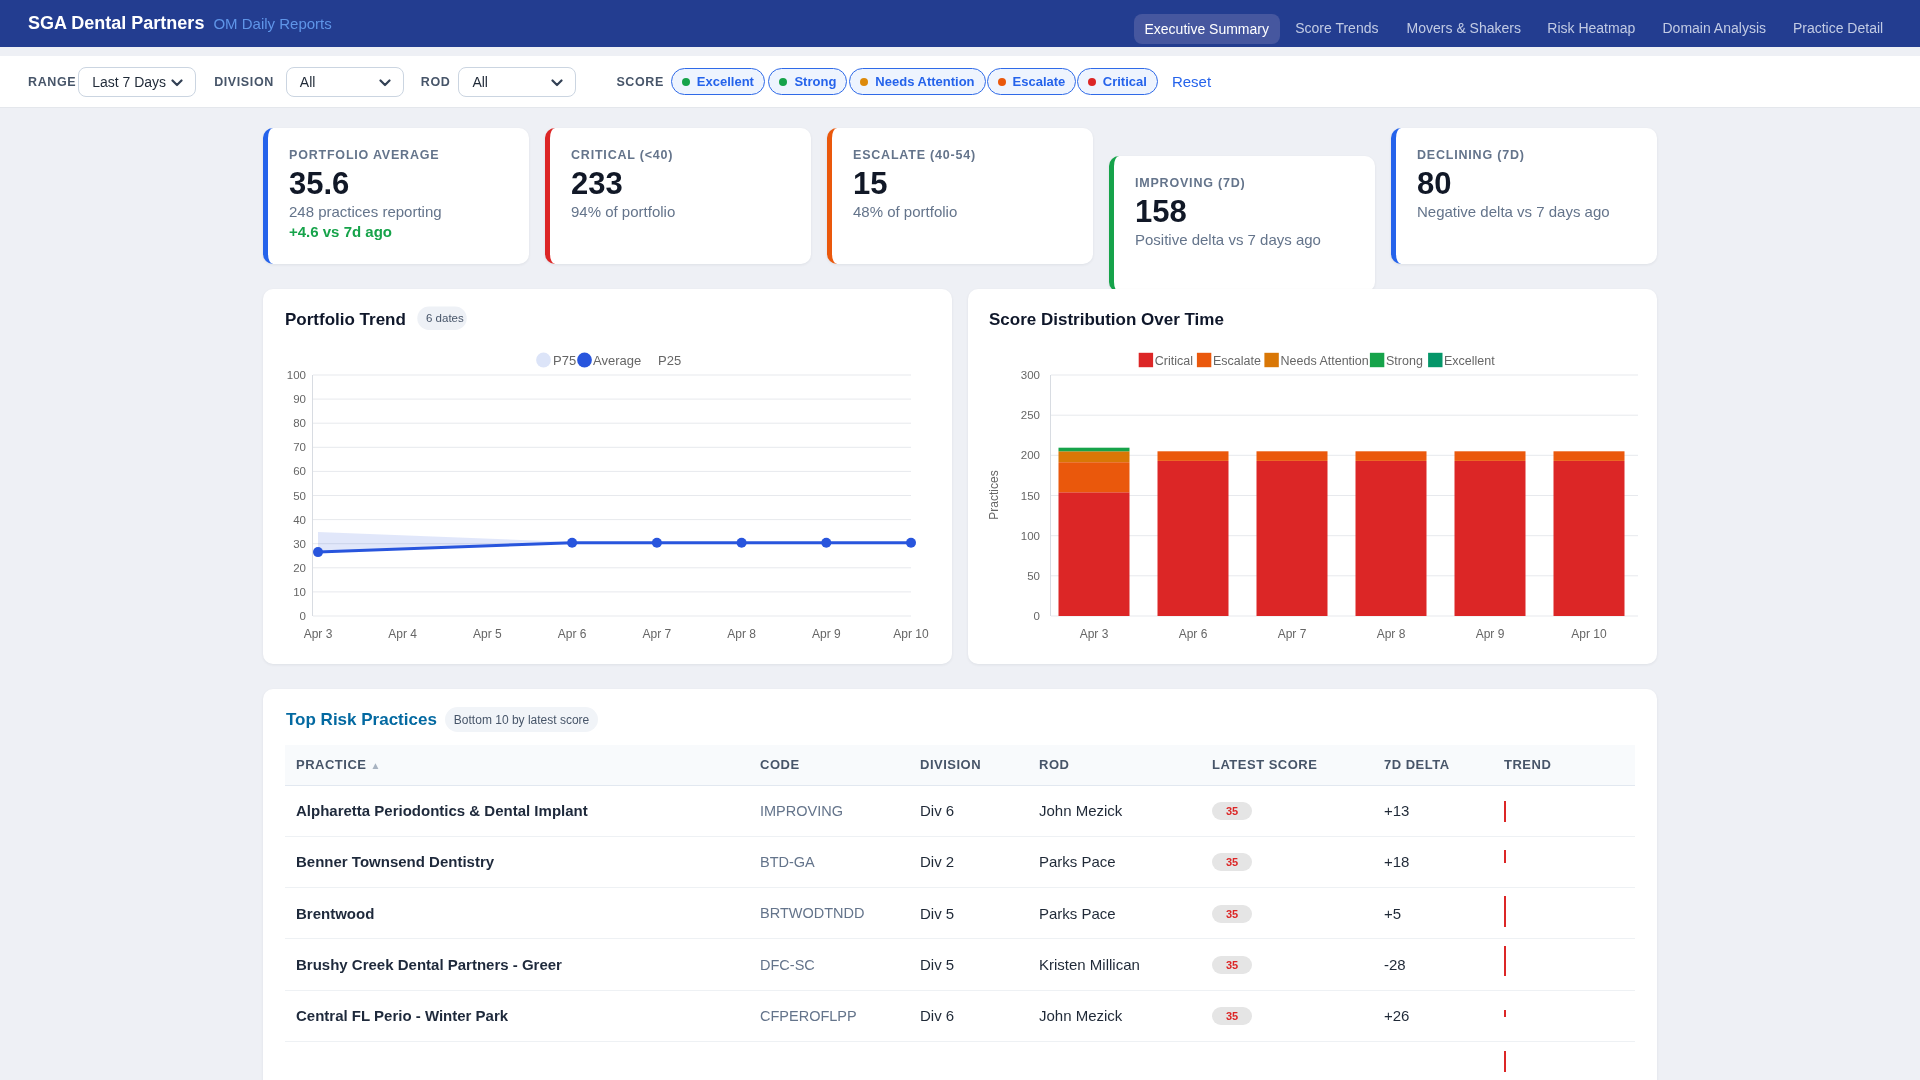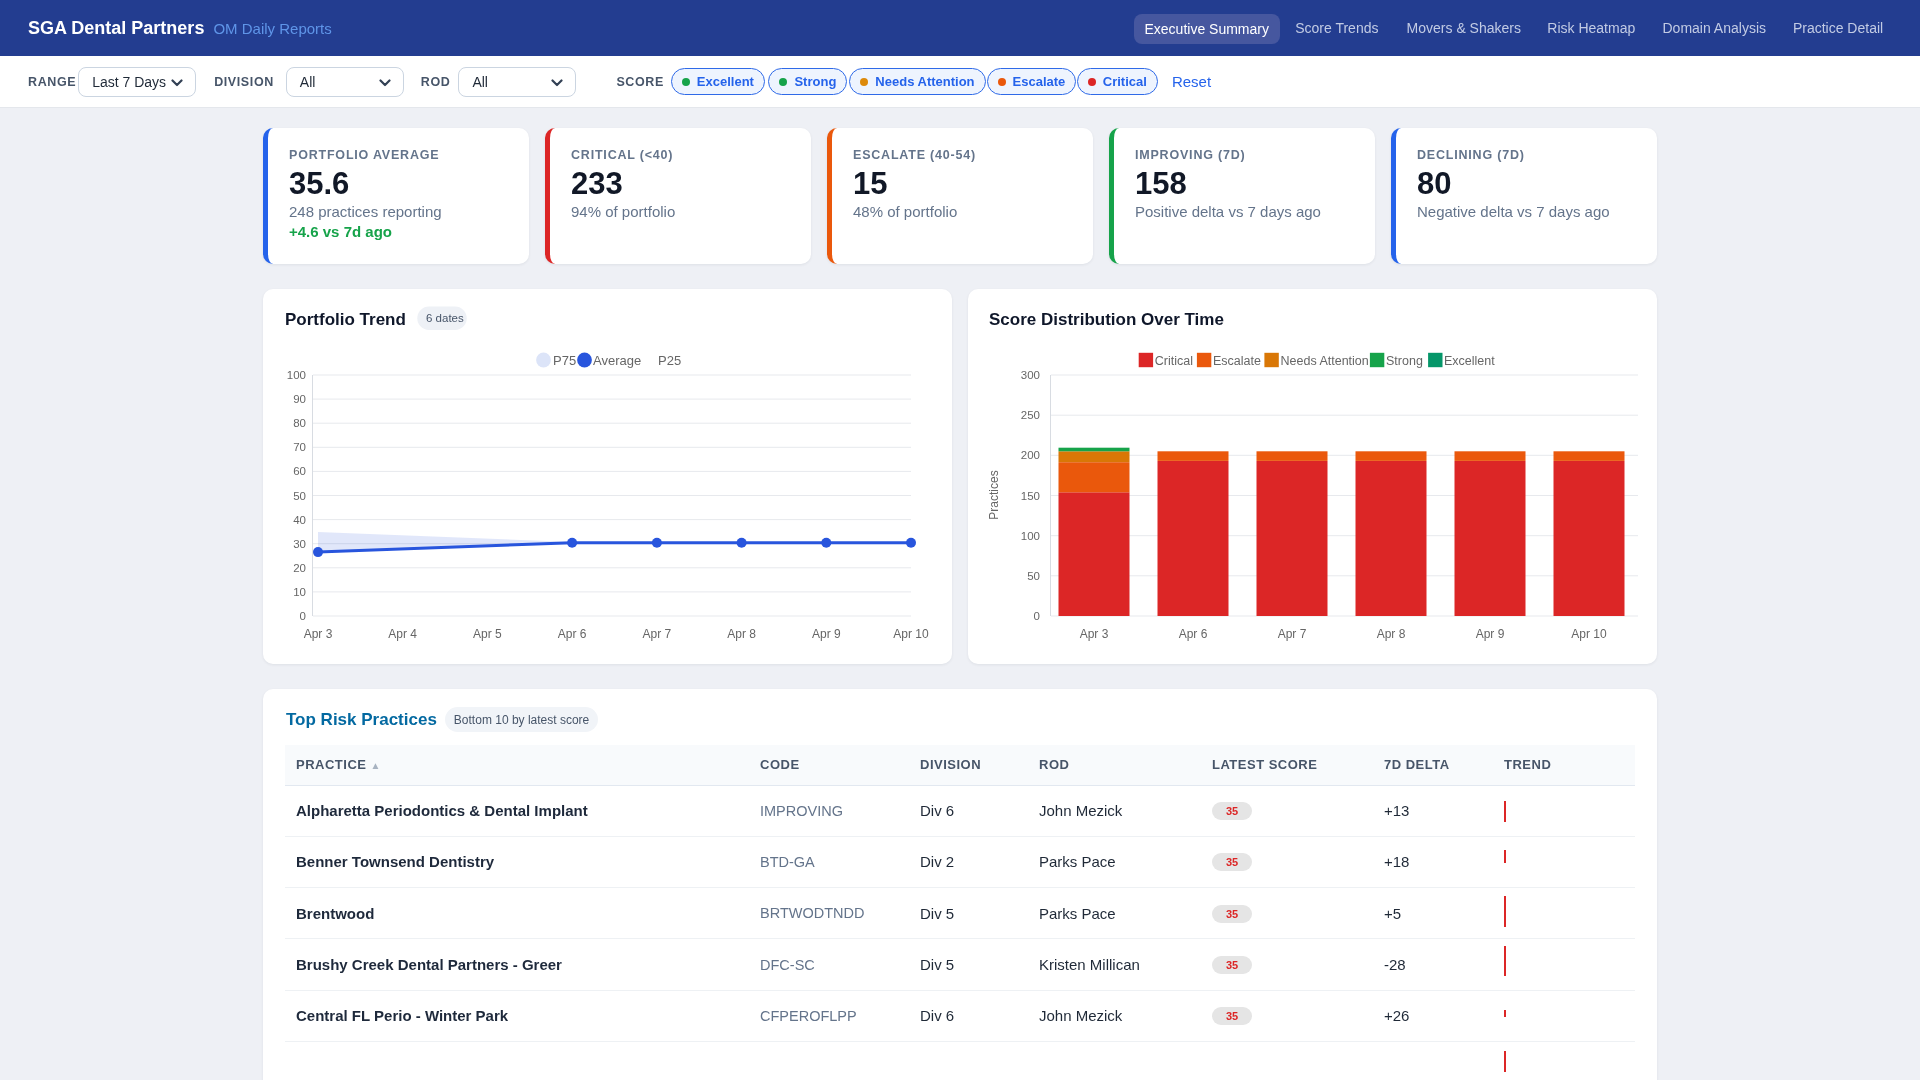--- a/index.html
+++ b/index.html
@@ -1,20 +1,20 @@
 <!DOCTYPE html>
 <html><head>
 <meta charset="utf-8">
 <title>SGA Dental Partners</title>
 <style>
 * { margin:0; padding:0; box-sizing:border-box; }
 html,body { width:1920px; height:1080px; overflow:hidden; }
 body { font-family:"Liberation Sans", sans-serif; background:#eef0f5; }
 
-.nav { position:absolute; left:0; top:0; width:1920px; height:56px; background:#233d90; display:flex; align-items:center; padding:0 28px; }
+.nav { position:absolute; left:0; top:0; width:1920px; height:47px; background:#233d90; display:flex; align-items:center; padding:0 28px; }
 .brand { font-size:18px; font-weight:bold; color:#ffffff; }
 .brand span { font-weight:normal; font-size:15px; color:#5f95e8; margin-left:9px; }
 .tabs { }
 .tab { position:absolute; top:20px; color:#c2cbe4; font-size:14px; white-space:nowrap; }
 .tab.active { top:13.5px; left:1133.5px; width:146.5px; height:30px; line-height:30px; text-align:center; background:#46579f; color:#fff; border-radius:8px; }
 
 .fbar { position:absolute; left:0; top:56px; width:1920px; height:52px; background:#fff; border-bottom:1px solid #e4e7ec; display:flex; align-items:center; padding:0 28px; }
 .flabel { font-size:12.5px; font-weight:bold; color:#475569; letter-spacing:0.6px; }
 .sel { height:30px; width:118px; font-size:14px; border:1px solid #cbd5e1; border-radius:8px; background:#fff; display:flex; align-items:center; padding:0 13px; color:#1f2937; position:relative; }
 .sel svg { position:absolute; right:12px; top:11px; }
@@ -110,21 +110,21 @@
   <div class="kpi" style="border-left-color:#dc2626;">
     <div class="lab">CRITICAL (&lt;40)</div>
     <div class="num">233</div>
     <div class="sub">94% of portfolio</div>
   </div>
   <div class="kpi" style="border-left-color:#ea580c;">
     <div class="lab">ESCALATE (40-54)</div>
     <div class="num">15</div>
     <div class="sub">48% of portfolio</div>
   </div>
-  <div class="kpi" style="border-left-color:#16a34a;">
+  <div class="kpi" style="border-left-color:#16a34a;margin-top:28px;">
     <div class="lab">IMPROVING (7D)</div>
     <div class="num">158</div>
     <div class="sub">Positive delta vs 7 days ago</div>
   </div>
   <div class="kpi" style="border-left-color:#2563eb;">
     <div class="lab">DECLINING (7D)</div>
     <div class="num">80</div>
     <div class="sub">Negative delta vs 7 days ago</div>
   </div>
 </div>

